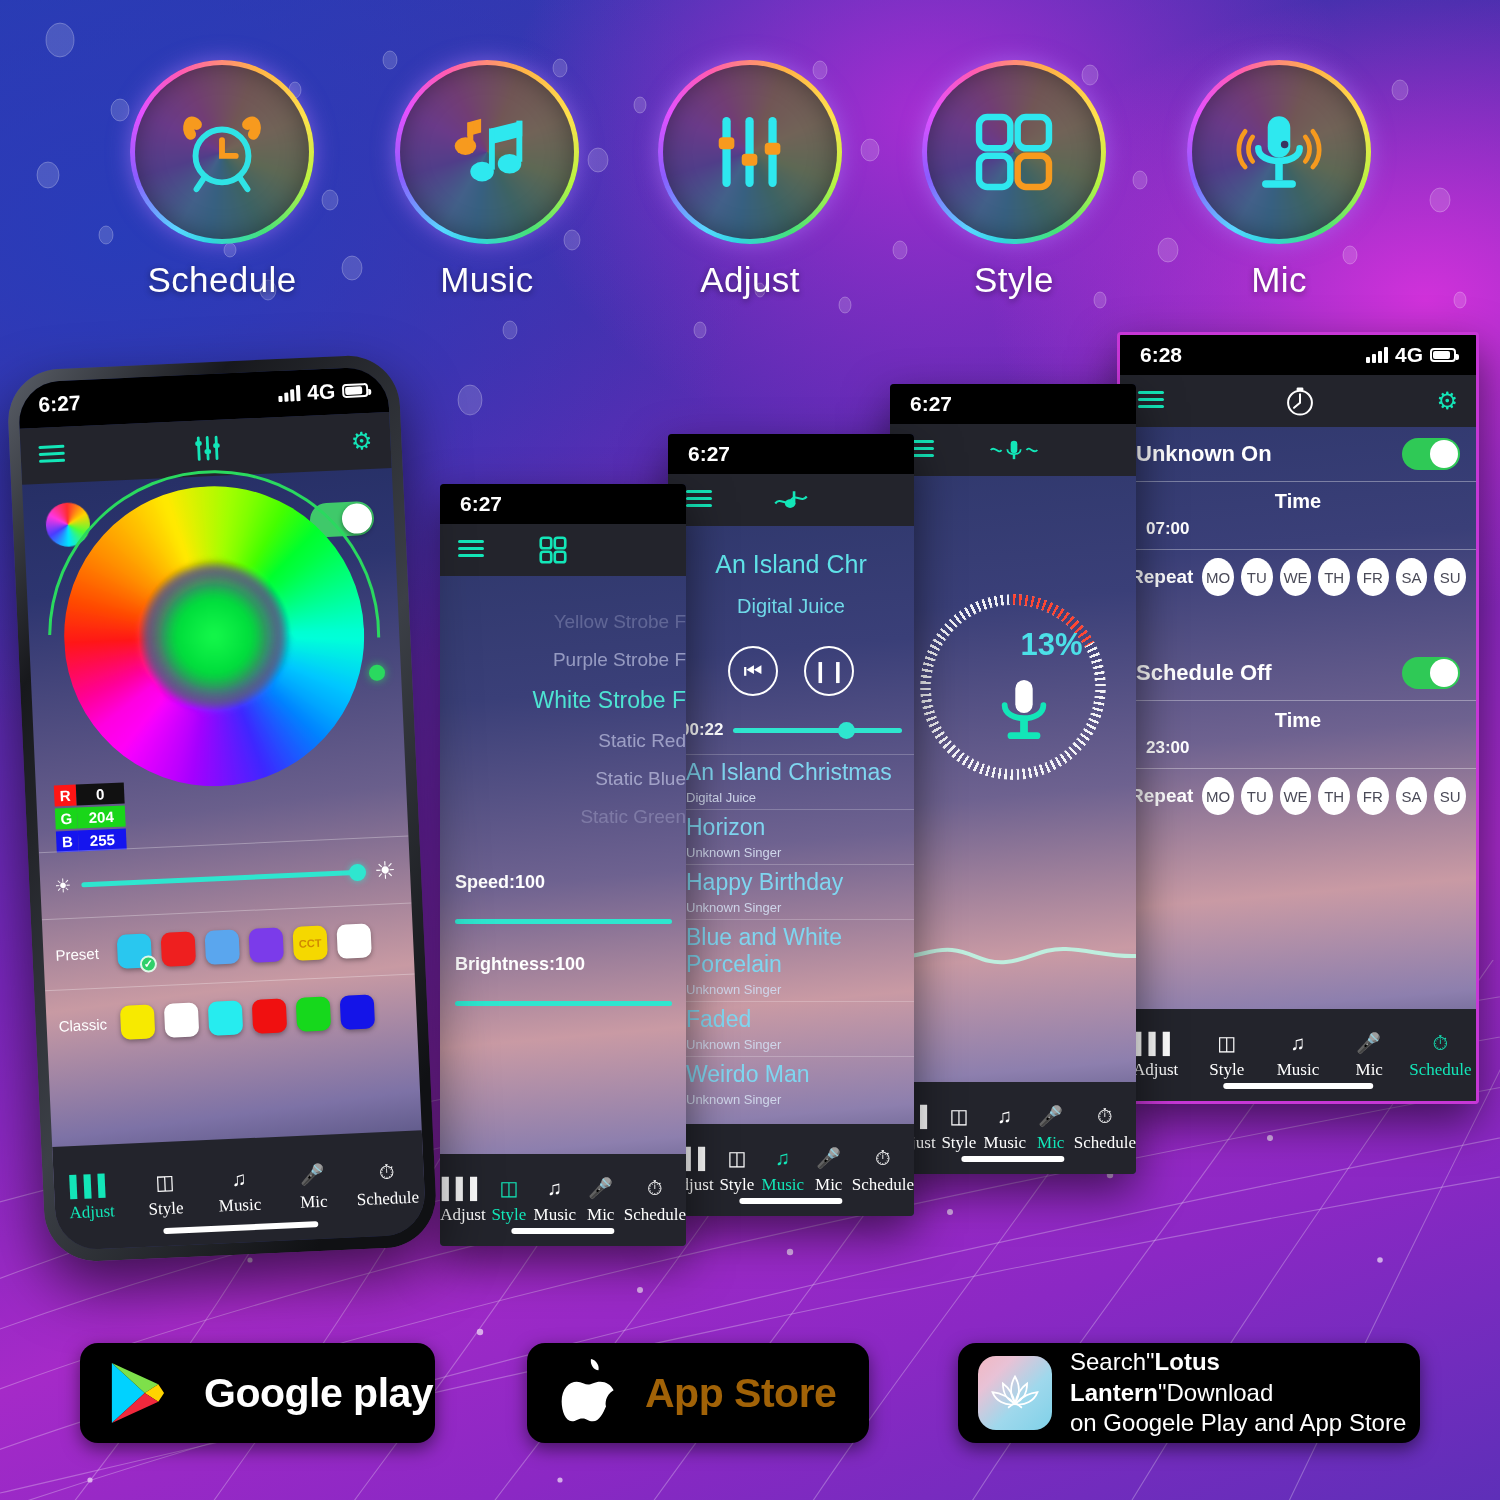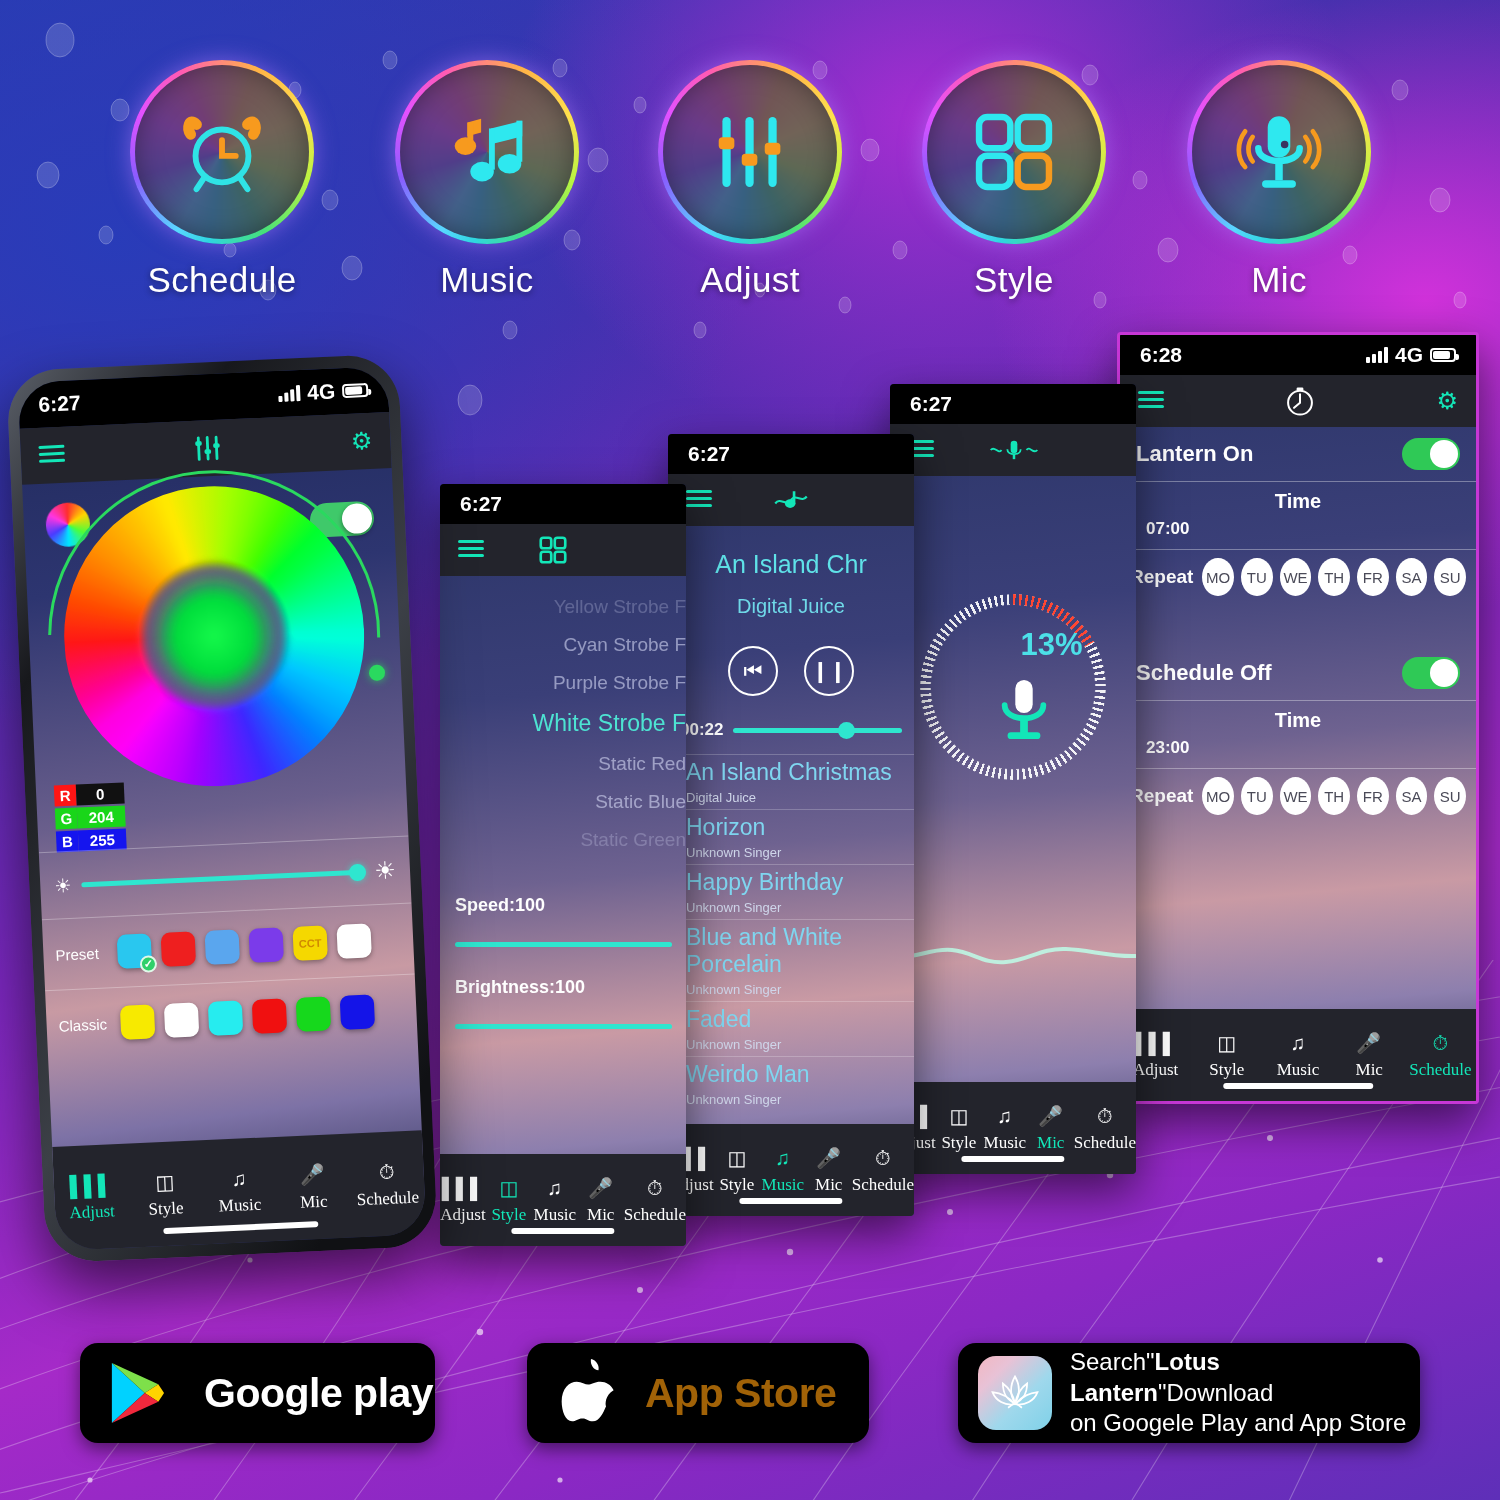--- a/index.html
+++ b/index.html
@@ -127,21 +127,21 @@
   .swlabel { color:#fff; font-size:15px; width:52px; }
   .sw { width:34px; height:34px; border-radius:9px; position:relative; flex:0 0 auto;
         box-shadow:0 2px 5px rgba(0,0,0,.35); display:flex;align-items:center;justify-content:center;
         font-size:11px; font-weight:bold; }
   .sw .chk { position:absolute; right:-5px; bottom:-5px; width:17px; height:17px; border-radius:50%;
      background:#2fd06a; color:#fff; font-size:11px; display:flex; align-items:center; justify-content:center;
      border:2px solid rgba(255,255,255,.85); }
 
   
   #phone2 { left:440px; top:484px; width:246px; height:762px; border-radius:4px; }
-  .stylelist { padding-top:12px; text-align:center; }
+  .stylelist { padding-top:27px; text-align:center; }
   .stylelist div { font-size:19px; padding:8px 0; color:rgba(225,230,255,.55); white-space:nowrap;
      text-align:right; padding-right:0px; }
   .stylelist div.sel { color:#4de3d2; font-size:23px; }
   .stylelist div.dim { opacity:.45 }
   .spd { padding:0 14px; }
   .spd .lab { font-size:18px; font-weight:bold; margin-bottom:26px; }
   .spd .track { height:5px; background:#2ee6cf; border-radius:4px; margin-bottom:30px; }
 
   
   #phone3 { left:668px; top:434px; width:246px; height:782px; border-radius:4px; }
@@ -388,21 +388,21 @@
       </span>
     <svg width="34" height="34" viewBox="0 0 40 40">
       <circle cx="20" cy="22" r="14" stroke="#fff" stroke-width="2.4" fill="none"></circle>
       <path d="M20 12 L20 22 L13 28" stroke="#fff" stroke-width="2.4" fill="none" stroke-linecap="round"></path>
       <rect x="16" y="4" width="8" height="4" rx="1.5" fill="#fff"></rect>
     </svg>
     <span class="gear">⚙</span>
   </div>
 
   <div class="srow">
-    <span class="lbl">Lantern On</span>
+    <span class="lbl">Unknown On</span>
     <span class="stog">
         <i></i>
       </span>
   </div>
   <div class="sdiv"></div>
   <div class="timelbl">Time</div>
   <div class="timeval">07:00</div>
   <div class="sdiv"></div>
   <div class="repeat">
     <span class="rl">Repeat</span>
@@ -611,21 +611,20 @@
       <rect x="2" y="2" width="12" height="12" rx="3" stroke="#13e6b8" stroke-width="3" fill="none"></rect>
       <rect x="18" y="2" width="12" height="12" rx="3" stroke="#13e6b8" stroke-width="3" fill="none"></rect>
       <rect x="2" y="18" width="12" height="12" rx="3" stroke="#13e6b8" stroke-width="3" fill="none"></rect>
       <rect x="18" y="18" width="12" height="12" rx="3" stroke="#13e6b8" stroke-width="3" fill="none"></rect>
     </svg>
     <span></span>
   </div>
 
   <div class="stylelist">
     <div class="dim">Yellow Strobe F</div>
-    <div>Cyan Strobe F</div>
     <div>Purple Strobe F</div>
     <div class="sel">White Strobe F</div>
     <div>Static Red</div>
     <div>Static Blue</div>
     <div class="dim">Static Green</div>
   </div>
 
   <div class="spd" style="margin-top:36px;padding-left:15px;">
     <div class="lab">Speed:100</div>
     <div class="track"></div>

